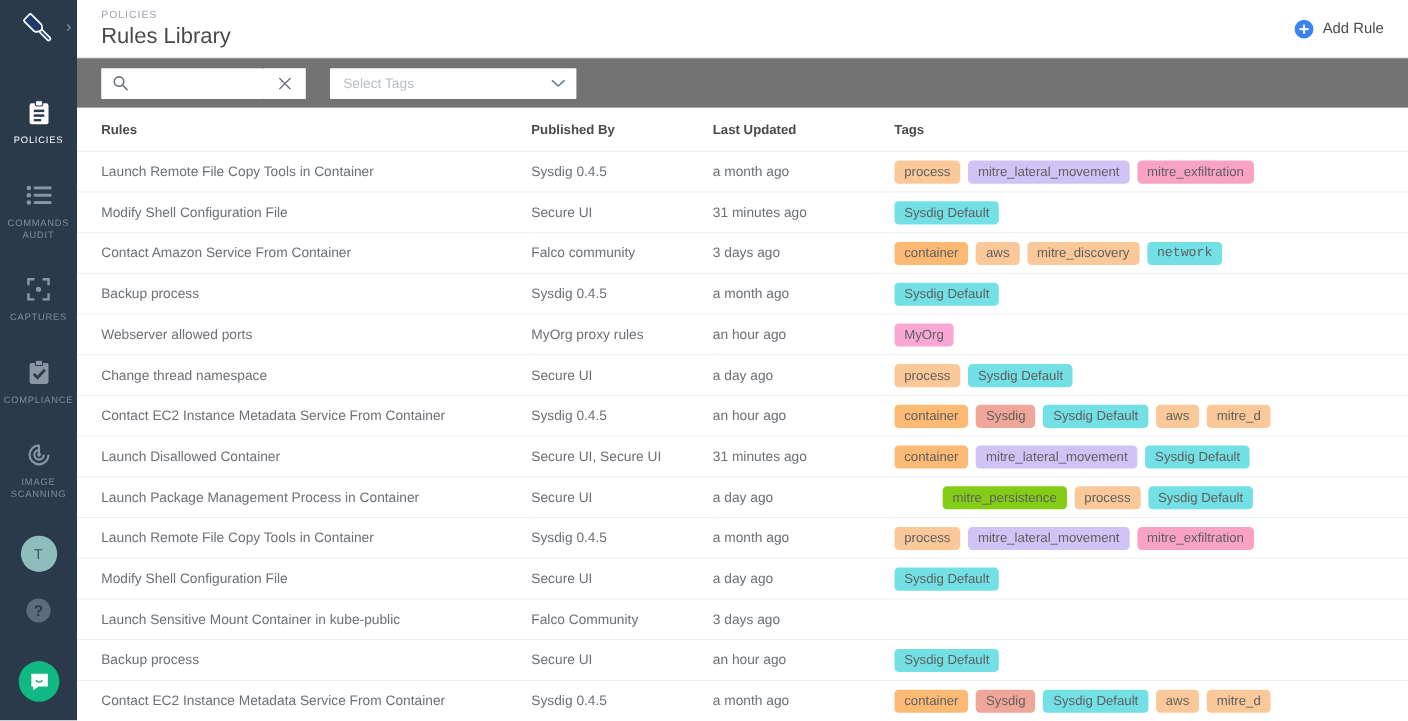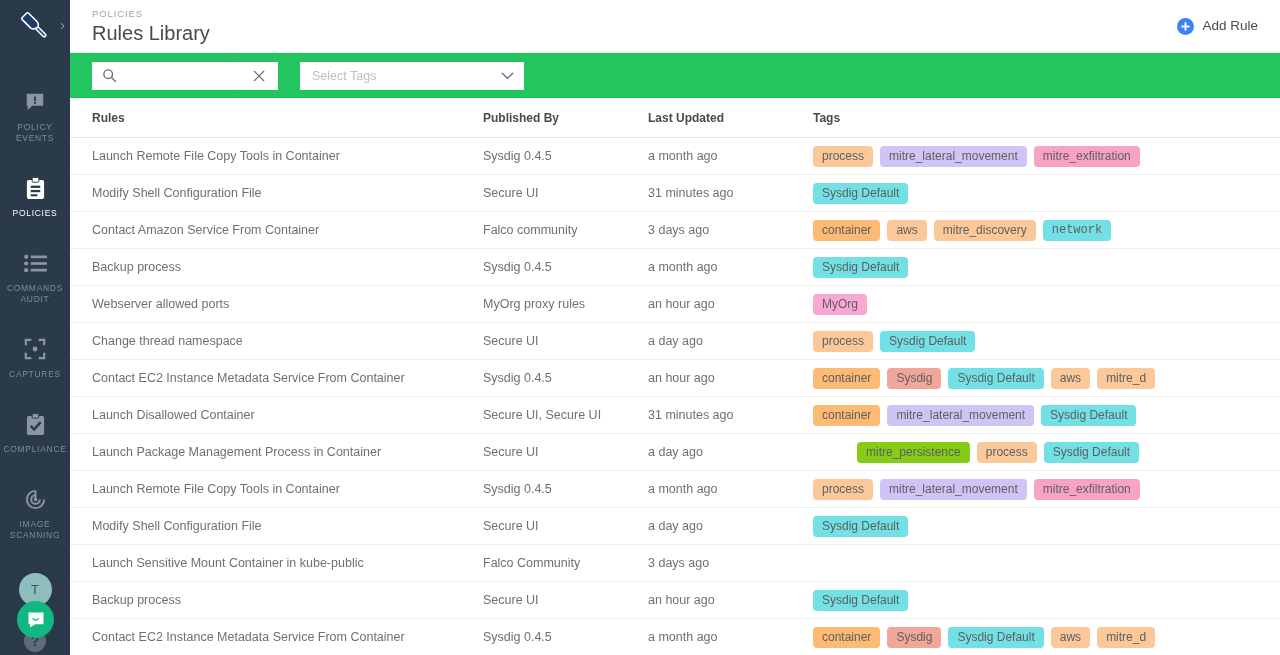--- a/index.html
+++ b/index.html
@@ -85,21 +85,21 @@
   }
   .plus-circle {
     width:17px; height:17px; border-radius:50%; background:#3b82f6;
     display:flex; align-items:center; justify-content:center; flex:0 0 17px;
   }
   .plus-circle svg { display:block; }
   .add-rule-label { font-size:13.5px; color:#4a4a4a; }
 
   
   .filterbar {
-    height:46px; flex:0 0 46px; background:#22c55e;
+    height:46px; flex:0 0 46px; background:#737373;
     display:flex; align-items:center; padding:0 0 0 22px;
     border-top:1px solid #eeeeef;
   }
   .search-box {
     width:148px; height:28px; background:#ffffff; border:none;
     display:flex; align-items:center; padding:0 8px 0 10px;
     position:relative; border-radius:1px;
   }
   .search-wrap { display:flex; align-items:center; }
   .search-icon { flex:0 0 15px; display:flex; align-items:center; }
@@ -168,31 +168,20 @@
         <g transform="rotate(-45 20 20)">
           <path d="M17 5 h6 a1.5 1.5 0 0 1 1.5 1.5 v12 a4 4 0 0 1 -1.6 3.2 l-1.4 1 a1.6 1.6 0 0 1 -2 0 l-1.4 -1 A4 4 0 0 1 15.5 18.5 v-12 A1.5 1.5 0 0 1 17 5 z" fill="#1d3a6b" stroke="#ffffff" stroke-width="1.6"></path>
           <rect x="18.4" y="22.5" width="3.2" height="12" rx="1.2" fill="#2a4f96" stroke="#ffffff" stroke-width="1.5"></rect>
         </g>
       </svg>
       <span class="logo-chevron">›</span>
     </div>
 
     <div class="nav">
 
-      <a class="nav-item" href="#">
-        <span class="nav-icon">
-          <svg width="22" height="22" viewBox="0 0 24 24">
-              <path d="M3 3h18v13H9l-5 5v-5H3z" fill="#8a96a3"></path>
-              <rect x="11" y="6" width="2" height="5" fill="#2b3a4a"></rect>
-              <rect x="11" y="12" width="2" height="2" fill="#2b3a4a"></rect>
-            </svg>
-        </span>
-        <span class="nav-label">POLICY
-EVENTS</span>
-      </a>
 
       <a class="nav-item active" href="#">
         <span class="nav-icon">
           <svg width="21" height="23" viewBox="0 0 22 24">
               <rect x="2" y="3" width="18" height="20" rx="2" fill="#ffffff"></rect>
               <rect x="7.5" y="0.5" width="7" height="5" rx="1.3" fill="#ffffff" stroke="#2b3a4a" stroke-width="1"></rect>
               <rect x="6" y="9" width="10" height="2.4" fill="#2b3a4a"></rect>
               <rect x="6" y="13.5" width="10" height="2.4" fill="#2b3a4a"></rect>
               <rect x="6" y="18" width="7" height="2.2" fill="#2b3a4a"></rect>
             </svg>

